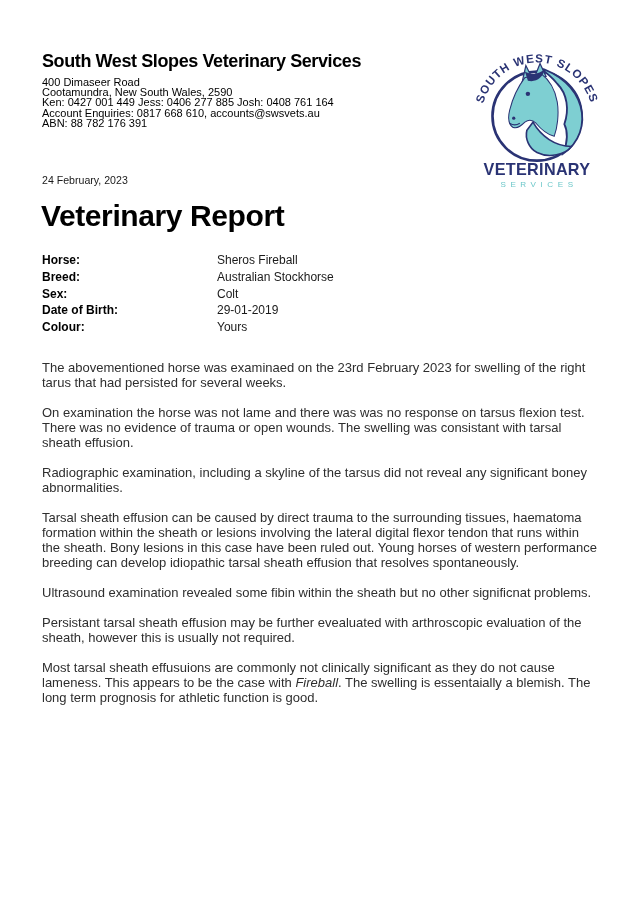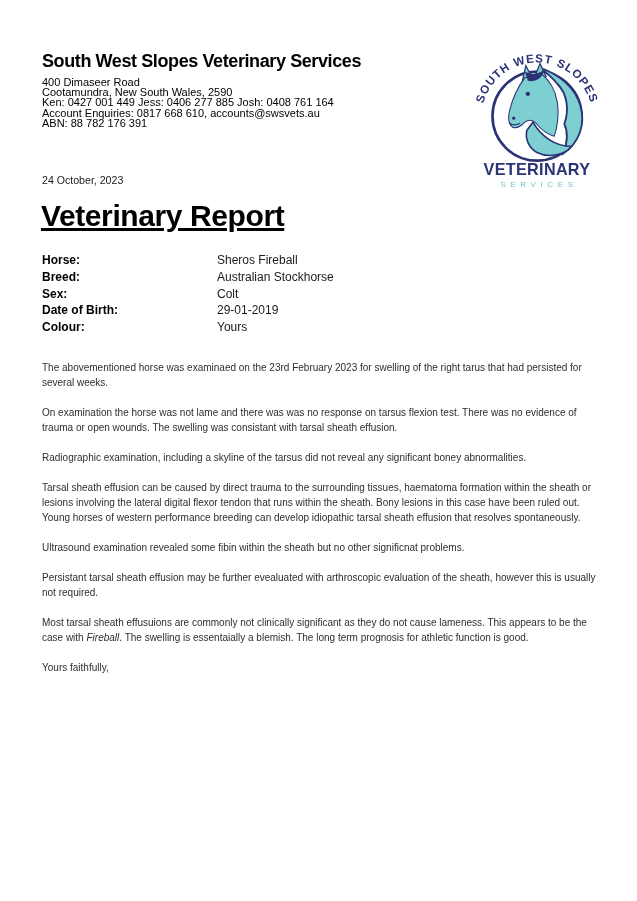--- a/index.html
+++ b/index.html
@@ -12,28 +12,28 @@
   .practice-name{margin:0;font-size:18px;font-weight:700;letter-spacing:-0.4px;color:#000;white-space:nowrap;}
   .contact{margin-top:5px;}
   .contact .cline{font-size:11px;line-height:10.2px;color:#000;}
   
   .logo-wrap{position:absolute;left:475px;top:21px;width:124px;height:170px;}
   .logo-wrap svg{display:block;width:100%;height:100%;}
   .lg-navy{fill:#2a3374;}
   .lg-teal{fill:#7ecfd2;}
   
   .report-date{position:absolute;left:42px;top:174px;font-size:10.6px;color:#1a1a1a;}
-  .report-title{position:absolute;left:41px;top:199px;margin:0;font-size:30px;font-weight:700;letter-spacing:-0.4px;color:#000;text-decoration:underline;}
+  .report-title{position:absolute;left:41px;top:199px;margin:0;font-size:30px;font-weight:700;letter-spacing:-0.4px;color:#000;}
   
   .details{position:absolute;left:42px;top:252px;width:430px;}
   .drow{display:flex;font-size:12px;line-height:16.8px;}
   .dlabel{flex:0 0 175px;font-weight:700;color:#000;}
   .dvalue{color:#1a1a1a;}
   
-  .body-text{position:absolute;left:42px;top:360px;width:556px;font-size:10px;line-height:15px;color:#2e2e2e;}
+  .body-text{position:absolute;left:42px;top:360px;width:556px;font-size:13px;line-height:15px;color:#2e2e2e;}
   .body-text p{margin:0 0 15px 0;}
   .body-text i{font-style:italic;}
   
   .signature{position:absolute;left:46px;top:732px;width:120px;height:50px;}
   .signature svg{display:block;width:100%;height:100%;}
   .sig-stroke{fill:none;stroke:#1c1c1c;stroke-width:1.6;stroke-linecap:round;stroke-linejoin:round;}
   .vet-line{position:absolute;left:42px;top:785px;font-size:10.6px;color:#1c1c1c;}
   
   .page-number{position:absolute;right:40px;top:871px;font-size:9px;color:#7d8aa0;text-align:center;}
 </style>
@@ -77,21 +77,21 @@
 
       <circle cx="51" cy="72" r="2.2" class="lg-navy"></circle>
       <circle cx="37" cy="96" r="1.6" class="lg-navy"></circle>
       <path d="M 33,101 C 36,103 40,103 43,101" fill="none" stroke="#2a3374" stroke-width="1.2"></path>
 
       <text x="60" y="152" text-anchor="middle" font-family="Liberation Sans, sans-serif" font-size="16" font-weight="700" letter-spacing="0.3" class="lg-navy">VETERINARY</text>
       <text x="62" y="164" text-anchor="middle" font-family="Liberation Sans, sans-serif" font-size="8" letter-spacing="4.5" fill="#6cc7c9">SERVICES</text>
     </svg>
   </div>
 
-  <div class="report-date">24 October, 2023</div>
+  <div class="report-date">24 February, 2023</div>
   <h2 class="report-title">Veterinary Report</h2>
 
   <section class="details">
     <div class="drow">
       <span class="dlabel">Horse:</span>
       <span class="dvalue">Sheros Fireball</span>
     </div>
     <div class="drow">
       <span class="dlabel">Breed:</span>
       <span class="dvalue">Australian Stockhorse</span>

